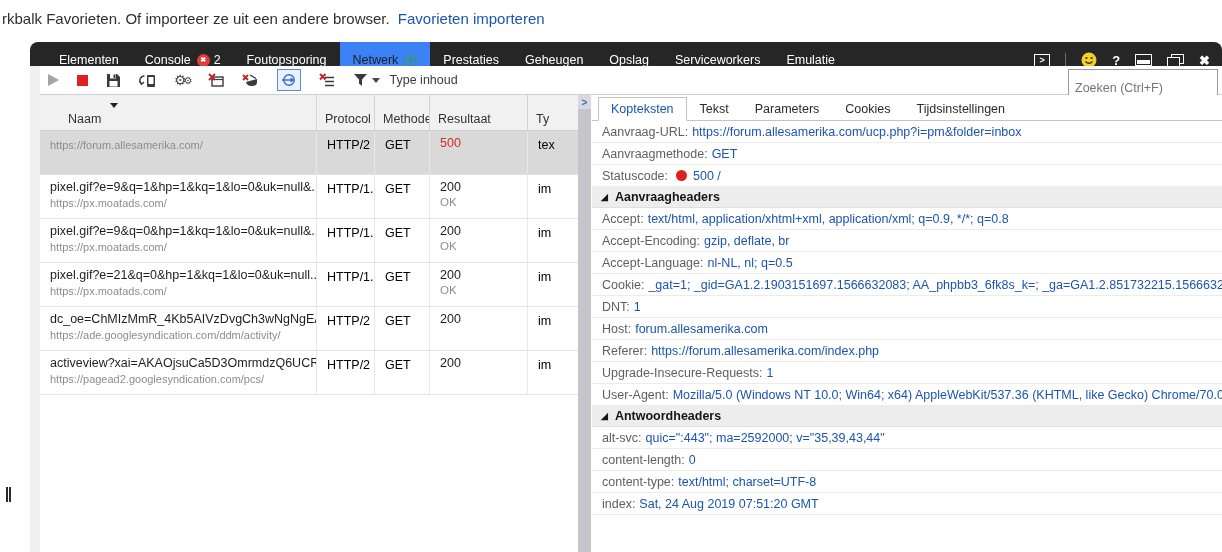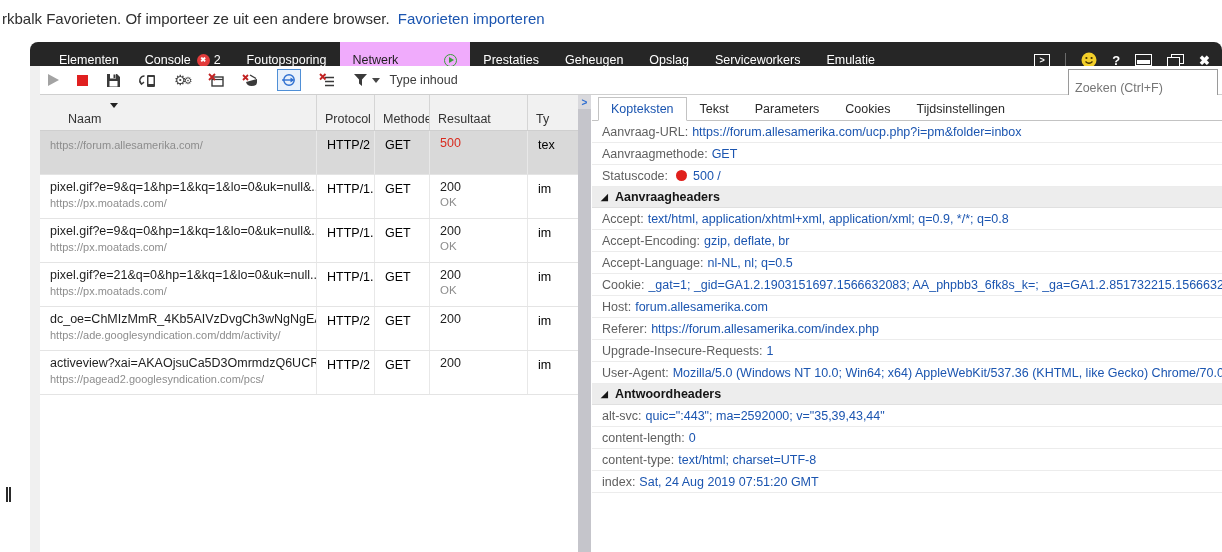--- a/index.html
+++ b/index.html
@@ -16,21 +16,21 @@
   .grip { position:absolute; left:6px; top:487px; width:5px; height:15px;
           border-left:2px solid #2b2b2b; border-right:2px solid #2b2b2b; }
 
   
   .devtools { position:absolute; left:30px; top:42px; width:1192px; height:510px; background:#fff; }
 
   
   .tabbar { position:absolute; left:0; top:0; width:100%; height:36px; background:#262626;
             display:flex; align-items:stretch; color:#fff; font-size:12.5px; padding-left:16px;border-radius:8px; }
   .tab { display:flex; align-items:center; padding:0 13px; cursor:default; white-space:nowrap; }
-  .tab.active { background:#f0abfc; color:#1e1e1e;gap:40px; }
+  .tab.active { background:#3b82f6; color:#1e1e1e; }
   .tab-badge { display:none; align-items:center; margin-left:6px; }
   .tab.has-badge .tab-badge { display:inline-flex; }
   .badge-circle { width:13px; height:13px; border-radius:50%; background:#e23b3b; color:#fff;
                   font-size:7px; font-weight:bold; display:flex; align-items:center; justify-content:center; }
   .badge-count { margin-left:4px; }
   .tab-play { display:none; width:13px; height:13px; border:1px solid #3a9e3a; border-radius:50%;
               margin-left:6px; align-items:center; justify-content:center; }
   .tab.has-play .tab-play { display:inline-flex; }
   .tab-play-tri { width:0; height:0; border-left:5px solid #3a9e3a; border-top:3px solid transparent;
                   border-bottom:3px solid transparent; margin-left:1px; }
@@ -444,20 +444,23 @@
           </div>
 
           <div class="drow">
             <span class="dlabel">Accept-Language:</span><span class="dvalue">nl-NL, nl; q=0.5</span>
           </div>
 
           <div class="drow">
             <span class="dlabel">Cookie:</span><span class="dvalue">_gat=1; _gid=GA1.2.1903151697.1566632083; AA_phpbb3_6fk8s_k=; _ga=GA1.2.851732215.1566632083; ...</span>
           </div>
 
+          <div class="drow">
+            <span class="dlabel">DNT:</span><span class="dvalue">1</span>
+          </div>
 
           <div class="drow">
             <span class="dlabel">Host:</span><span class="dvalue">forum.allesamerika.com</span>
           </div>
 
           <div class="drow">
             <span class="dlabel">Referer:</span><span class="dvalue">https://forum.allesamerika.com/index.php</span>
           </div>
 
           <div class="drow">

